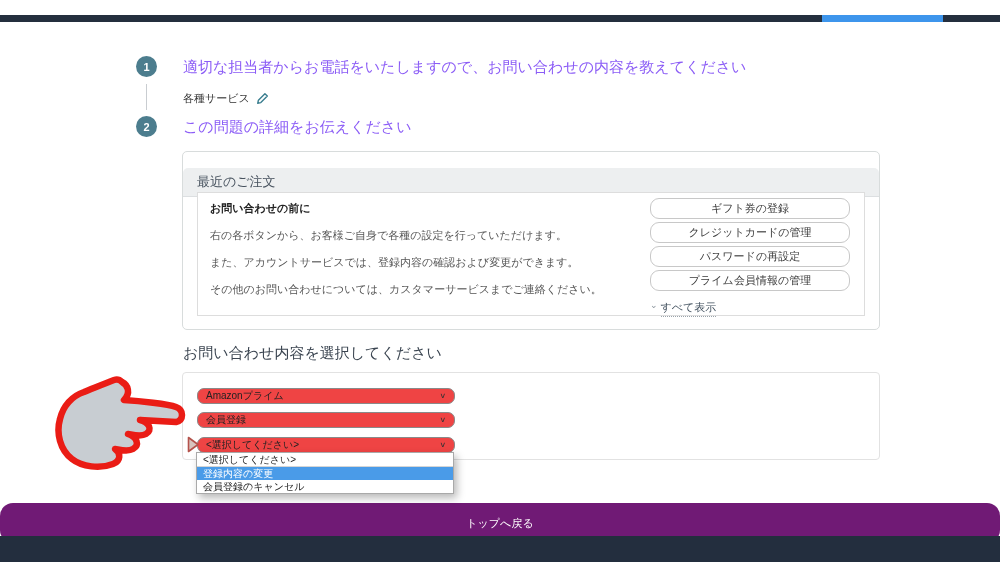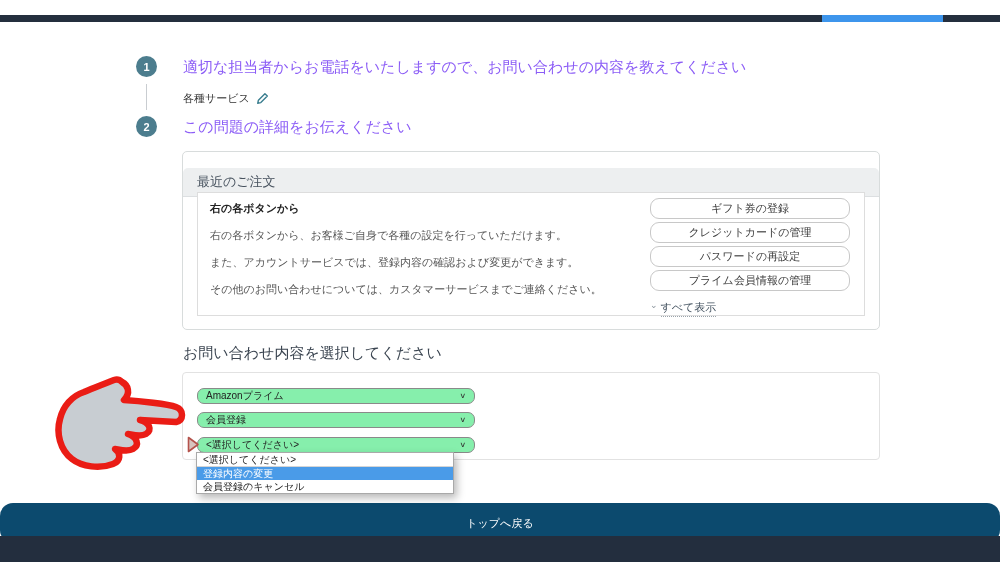--- a/index.html
+++ b/index.html
@@ -29,35 +29,35 @@
   .pill-btn{width:200px;height:21px;margin-bottom:3px;background:#fff;border:1px solid #c8c8c8;
             border-radius:9px;box-sizing:border-box;display:flex;align-items:center;justify-content:center;
             font-size:11px;color:#3a3a3a;cursor:pointer;}
   .show-all{margin-top:4px;display:inline-flex;align-items:flex-start;font-size:11px;color:#3f4e5c;cursor:pointer;}
   .show-all .chev{color:#8a949c;font-size:9px;margin-right:3px;line-height:11px;}
   .show-all .lbl{border-bottom:1px dotted #9aa3aa;padding-bottom:1px;}
   
   .select-title{position:absolute;left:183px;top:344px;font-size:15px;color:#3a4450;}
   .select-panel{position:absolute;left:182px;top:372px;width:698px;height:88px;border:1px solid #e2e2e2;
                 border-radius:4px;background:#fff;box-sizing:border-box;}
-  .fake-select{position:absolute;left:14px;width:278px;height:16px;border:1px solid #8a8a8a;border-radius:7px;
-               background:#86efac;box-sizing:border-box;display:flex;align-items:center;
+  .fake-select{position:absolute;left:14px;width:258px;height:16px;border:1px solid #8a8a8a;border-radius:7px;
+               background:#ef4444;box-sizing:border-box;display:flex;align-items:center;
                font-size:10px;color:#222;padding:0 8px;cursor:pointer;}
   .fake-select .val{flex:1;white-space:nowrap;overflow:hidden;}
   .fake-select .chev{font-size:9px;color:#333;transform:scaleY(.8);}
   .dropdown-list{position:absolute;left:196px;top:452px;width:258px;background:#fff;border:1px solid #a9a9a9;
                  box-shadow:3px 4px 8px rgba(0,0,0,.28);z-index:6;box-sizing:border-box;}
   .dd-row{height:13px;line-height:13px;font-size:10px;color:#222;padding:0 6px;white-space:nowrap;cursor:pointer;}
   .dd-row.first{border-bottom:1px solid #d5d5d5;}
   .dd-row.selected{background:#4a9be8;color:#fff;}
   
   .hand{position:absolute;left:48px;top:371px;z-index:10;pointer-events:none;}
   .tri-marker{position:absolute;left:187px;top:436px;z-index:7;pointer-events:none;}
   
-  .footer-upper{position:absolute;left:0;top:503px;width:1000px;height:40px;background:#0c4a6e;
+  .footer-upper{position:absolute;left:0;top:503px;width:1000px;height:40px;background:#701a75;
                 display:flex;align-items:center;justify-content:center;font-size:11px;color:#fff;cursor:pointer;border-radius:13px;}
   .footer-lower{position:absolute;left:0;top:536px;width:1000px;height:26px;background:#232e3e;}
 </style>
 </head>
 <body>
 
 <div class="canvas">
 
   <div class="topbar">
     <div class="progress"></div>
@@ -77,21 +77,21 @@
 
   <div class="step-circle" style="left:136px;top:116px;">
     <span>2</span>
   </div>
   <div class="step-title" style="top:118px;">この問題の詳細をお伝えください</div>
 
   <div class="orders-panel">
     <div class="panel-header">最近のご注文</div>
     <div class="panel-inner">
       <div class="info">
-        <p class="info-title">右の各ボタンから</p>
+        <p class="info-title">お問い合わせの前に</p>
         <p class="info-line">右の各ボタンから、お客様ご自身で各種の設定を行っていただけます。</p>
         <p class="info-line">また、アカウントサービスでは、登録内容の確認および変更ができます。</p>
         <p class="info-line">その他のお問い合わせについては、カスタマーサービスまでご連絡ください。</p>
       </div>
       <div class="btn-col">
         <div class="pill-btn">ギフト券の登録</div>
         <div class="pill-btn">クレジットカードの管理</div>
         <div class="pill-btn">パスワードの再設定</div>
         <div class="pill-btn">プライム会員情報の管理</div>
         <div class="show-all">

